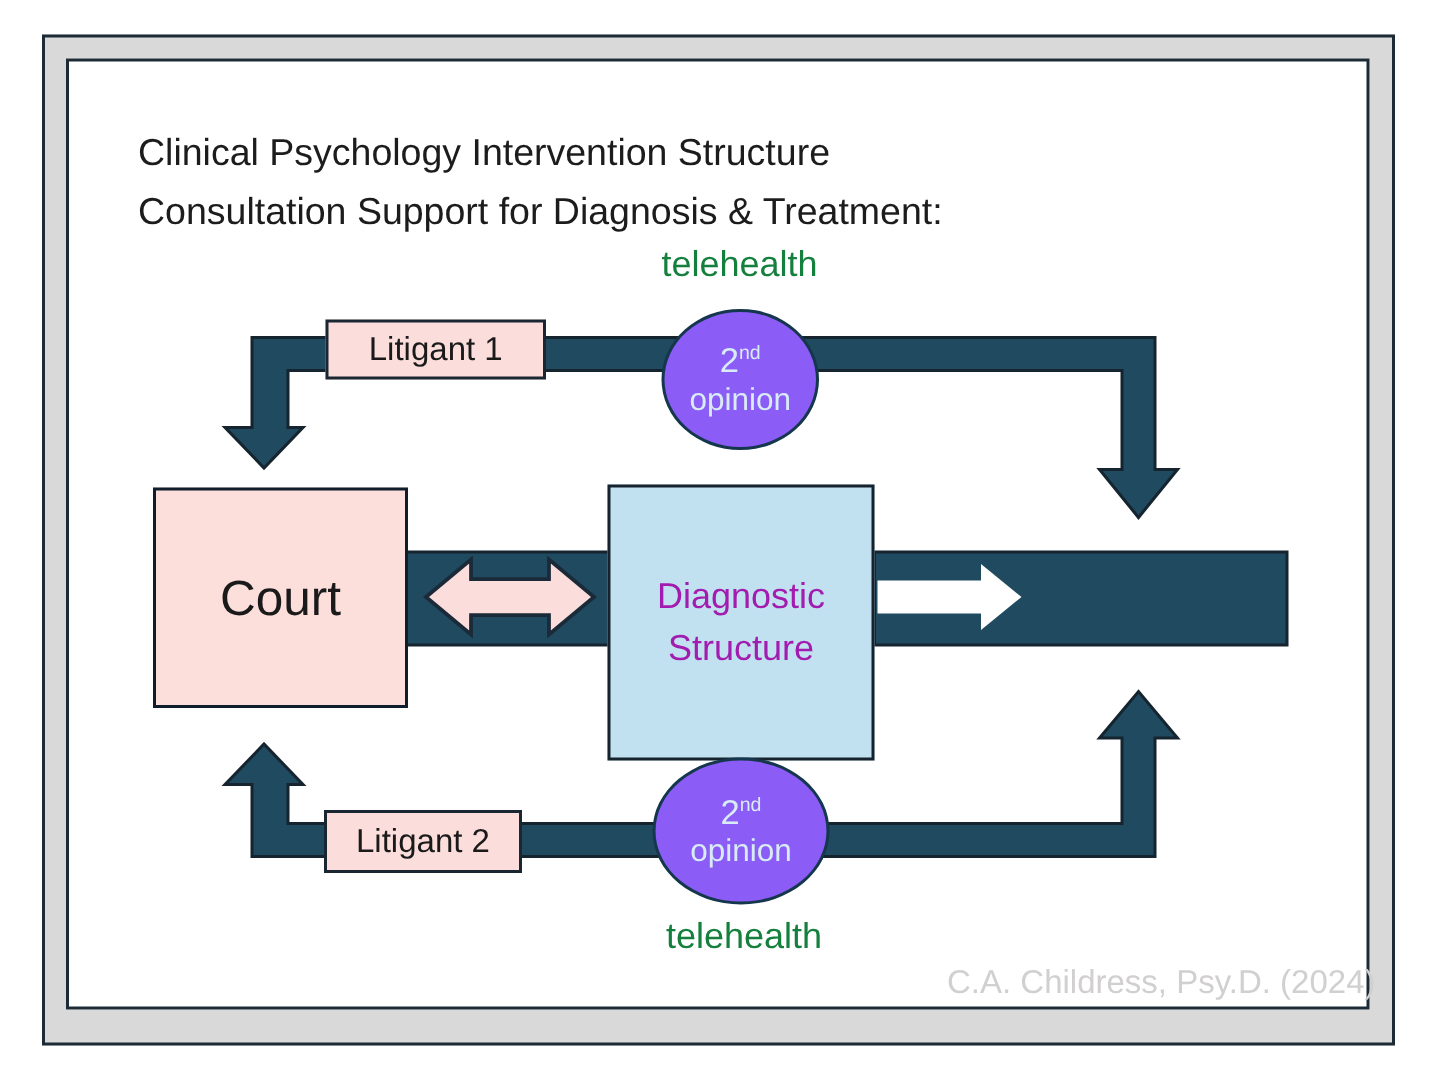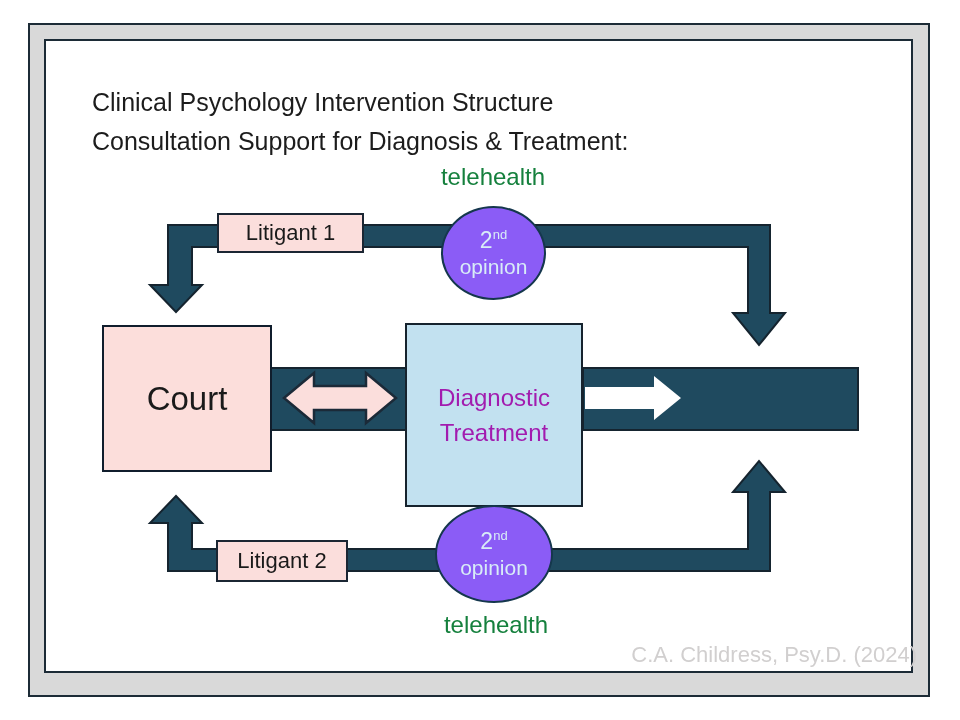--- a/index.html
+++ b/index.html
@@ -81,21 +81,21 @@
     <span class="num"><span>2</span><sup>nd</sup></span>
     <span class="word">opinion</span>
   </div>
 
   <div class="box court">
     <span>Court</span>
   </div>
 
   <div class="box diagnostic">
     <span>Diagnostic</span>
-    <span>Treatment</span>
+    <span>Structure</span>
   </div>
 
 
   <div class="box litigant litigant2">
     <span>Litigant 2</span>
   </div>
 
   <div class="ellipse bottom">
     <span class="num"><span>2</span><sup>nd</sup></span>
     <span class="word">opinion</span>

